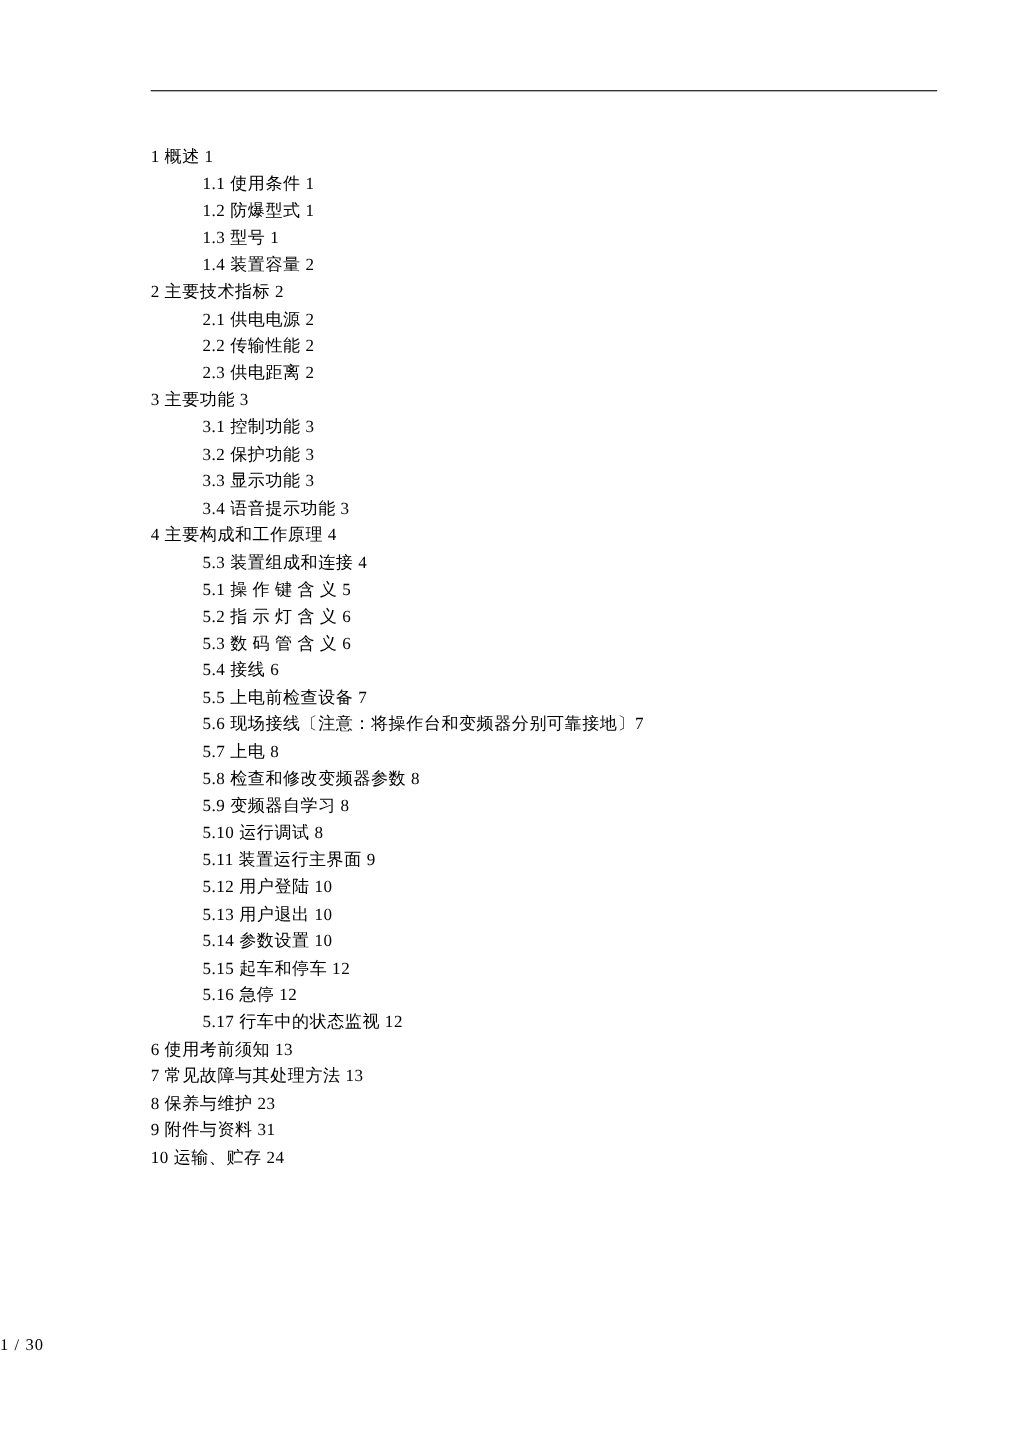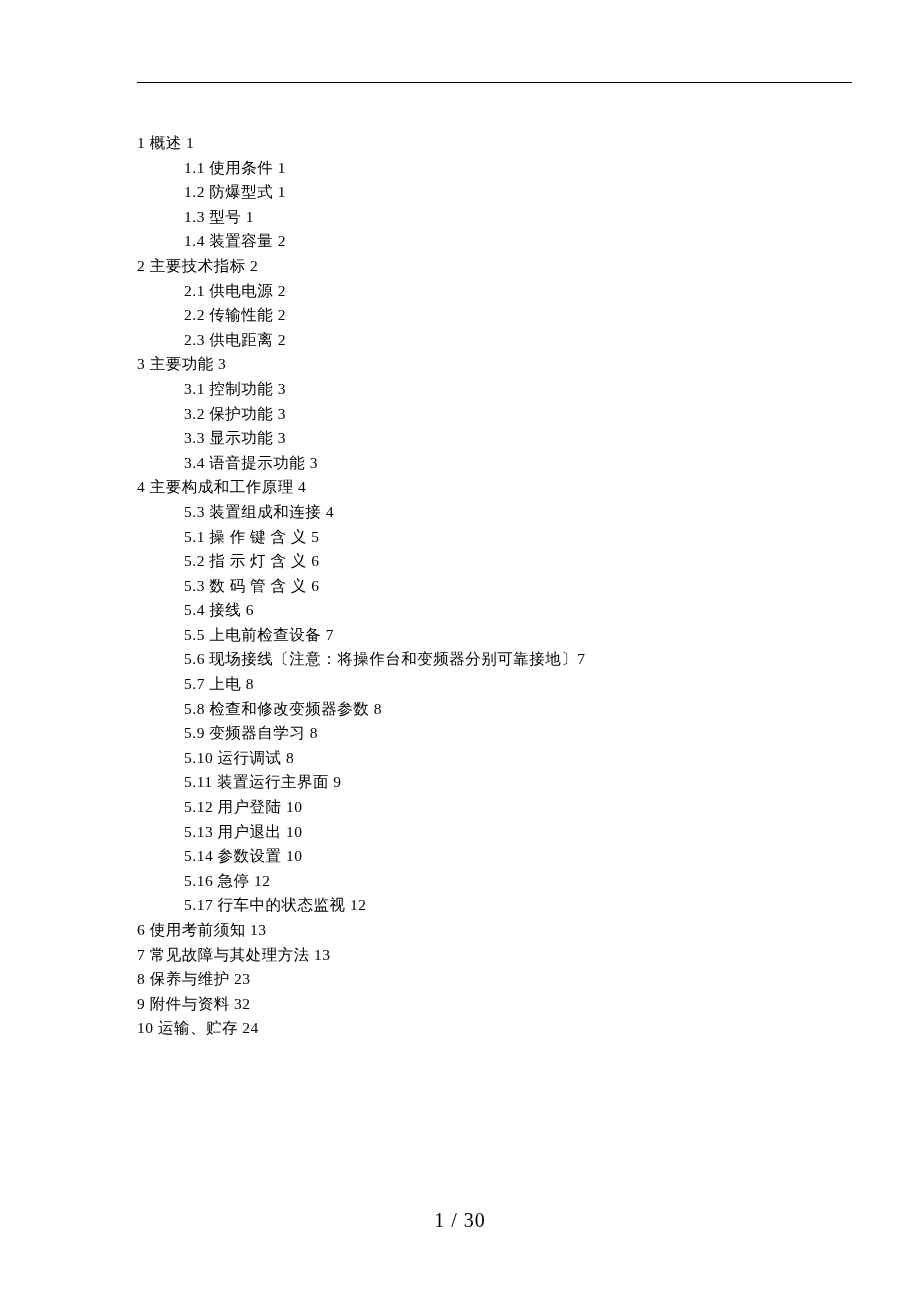--- a/index.html
+++ b/index.html
@@ -32,22 +32,22 @@
   .toc .lvl2 {
     margin-left: 47px;
     white-space: pre;
     letter-spacing: 0.5px;
   }
   .page-num {
     position: absolute;
     bottom: 70px;
     left: 0;
     width: 100%;
-    text-align: center;
-    font-size: 20px;
+    text-align: left;
+    font-size: 15px;
     letter-spacing: 1px;
   }
 </style>
 </head>
 <body>
 
 <div class="page">
   <div class="rule"></div>
   <div class="toc" id="toc-container">
       <div class="lvl1">1 概述 1</div>
@@ -73,23 +73,24 @@
       <div class="lvl2">5.5 上电前检查设备 7</div>
       <div class="lvl2">5.6 现场接线〔注意：将操作台和变频器分别可靠接地〕7</div>
       <div class="lvl2">5.7 上电 8</div>
       <div class="lvl2">5.8 检查和修改变频器参数 8</div>
       <div class="lvl2">5.9 变频器自学习 8</div>
       <div class="lvl2">5.10 运行调试 8</div>
       <div class="lvl2">5.11 装置运行主界面 9</div>
       <div class="lvl2">5.12 用户登陆 10</div>
       <div class="lvl2">5.13 用户退出 10</div>
       <div class="lvl2">5.14 参数设置 10</div>
+      <div class="lvl2">5.15 起车和停车 12</div>
       <div class="lvl2">5.16 急停 12</div>
       <div class="lvl2">5.17 行车中的状态监视 12</div>
       <div class="lvl1">6 使用考前须知 13</div>
       <div class="lvl1">7 常见故障与其处理方法 13</div>
       <div class="lvl1">8 保养与维护 23</div>
-      <div class="lvl1">9 附件与资料 32</div>
+      <div class="lvl1">9 附件与资料 31</div>
       <div class="lvl1">10 运输、贮存 24</div>
     </div>
 </div>
 
 <div class="page-num">1 / 30</div>
 
 </body></html>

